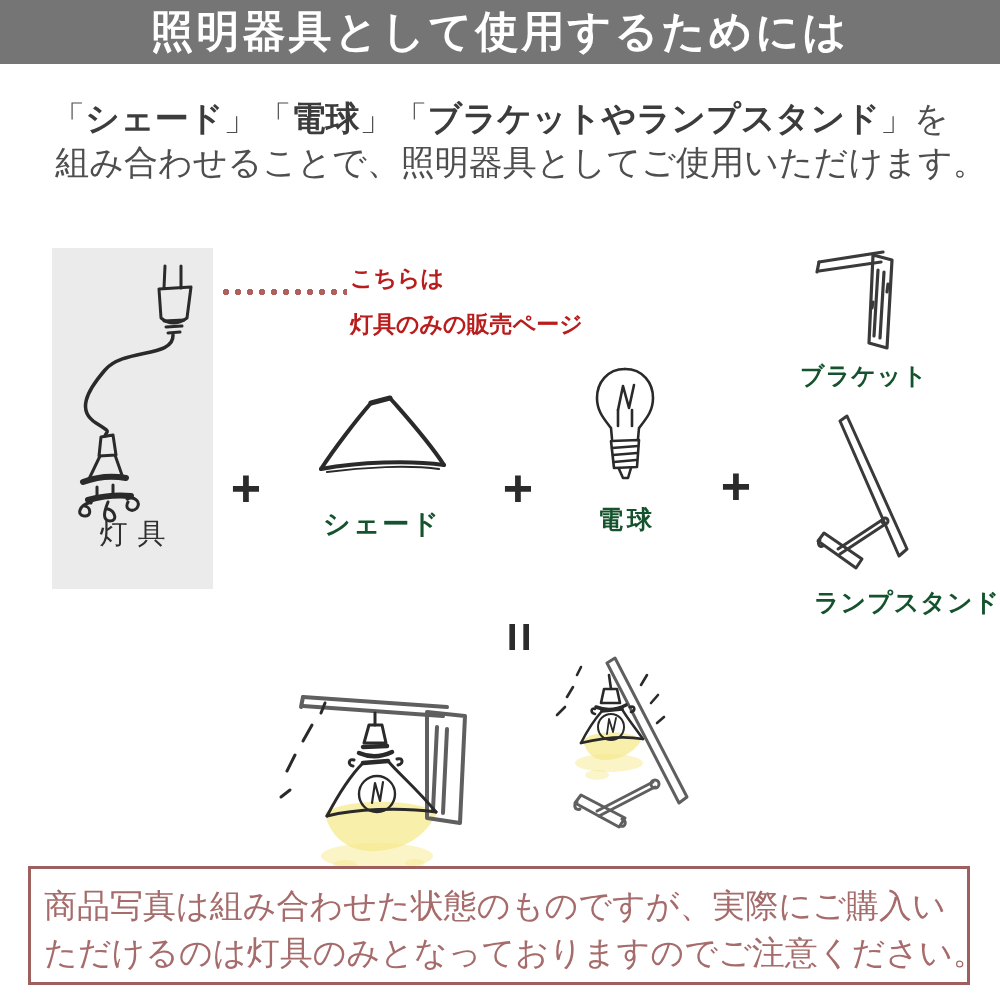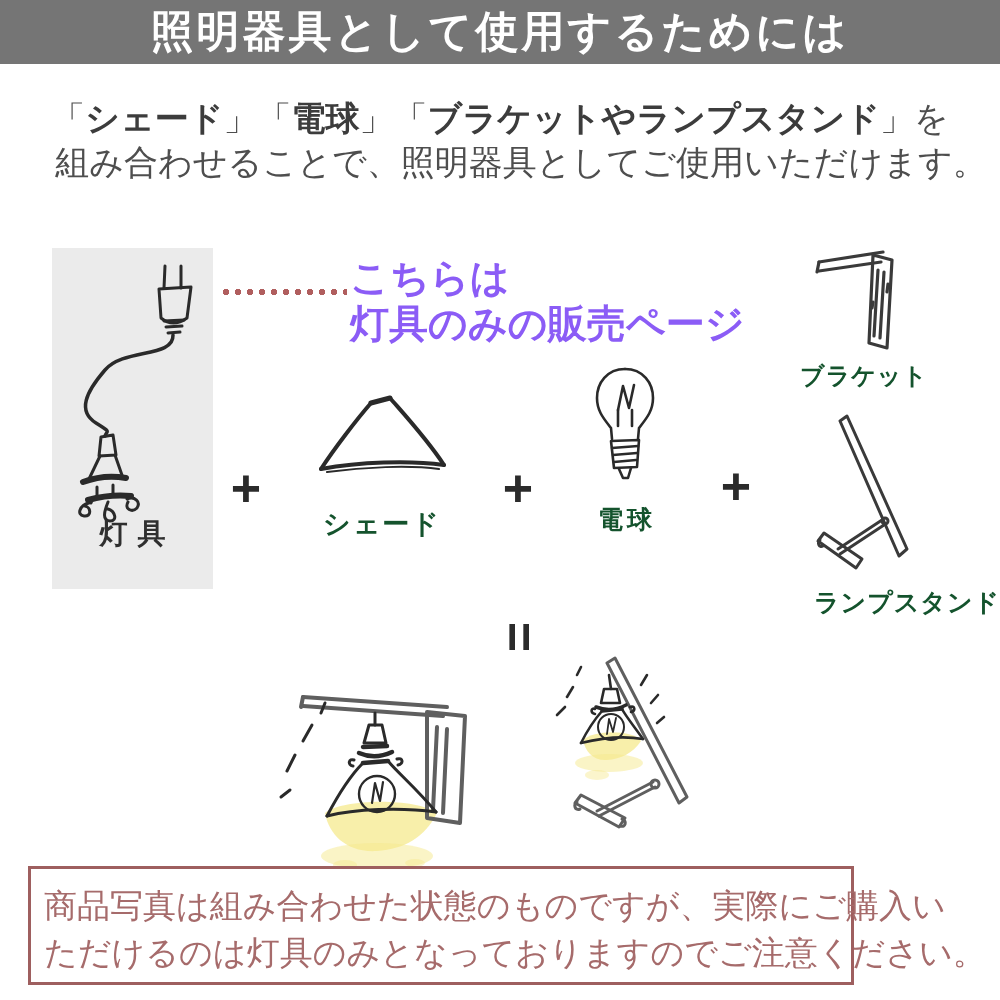--- a/index.html
+++ b/index.html
@@ -27,31 +27,31 @@
   .intro .seg-bold{font-weight:700;color:#3c3c3c;}
   .intro-line2{font-weight:400;padding-left:42px;}
 
   
   .lamp-panel{
     left:52px;top:248px;width:161px;height:341px;background:#ebebeb;
   }
   .lamp-svg{position:absolute;left:0;top:10px;}
   .lamp-label{
     position:absolute;left:0;bottom:36px;width:100%;text-align:center;
-    font-size:28px;font-weight:700;letter-spacing:10px;text-indent:10px;color:#2f2f2f;
+    font-size:28px;font-weight:400;letter-spacing:10px;text-indent:10px;color:#2f2f2f;
   }
 
   
   .dotted-line{
     left:221px;top:288px;width:126px;height:8px;
     background:radial-gradient(circle 3px at 5px 4px,#b05e5e 98%,transparent 100%);
     background-size:12px 8px;background-repeat:repeat-x;
   }
   .sale-note{
-    left:350px;top:255px;color:#8b5cf6;font-size:39px;font-weight:700;line-height:46px;
+    left:350px;top:255px;color:#b91c1c;font-size:23px;font-weight:700;line-height:46px;
     white-space:nowrap;
   }
 
   
   .comp-label{color:#14532d;font-weight:700;text-align:center;white-space:nowrap;}
   .shade-label{left:314px;top:506px;width:136px;font-size:27px;letter-spacing:2px;}
   .bulb-label{left:575px;top:503px;width:100px;font-size:25px;letter-spacing:4px;text-indent:4px;}
   .bracket-label{left:794px;top:360px;width:140px;font-size:24px;letter-spacing:1px;}
   .stand-label{left:791px;top:586px;width:180px;font-size:25px;letter-spacing:1px;margin-left:23px;}
 
@@ -63,21 +63,21 @@
   .plus2{left:496px;top:461px;}
   .plus3{left:714px;top:459px;}
   .equals{
     left:495px;top:610px;width:50px;text-align:center;
     font-size:52px;font-weight:800;color:#2b2b2b;line-height:54px;
     transform:rotate(90deg);
   }
 
   
   .notice{
-    left:28px;top:866px;width:826px;height:119px;box-sizing:border-box;
+    left:28px;top:866px;width:942px;height:119px;box-sizing:border-box;
     border:3px solid #9e5f5f;background:#ffffff;
     padding:13px 28px 0 13px;
     color:#a66b6b;font-size:33px;line-height:47px;font-weight:400;
     white-space:nowrap;
   }
 
   svg{display:block;}
   .sketch{stroke:#3a3a3a;fill:none;stroke-linecap:round;stroke-linejoin:round;}
   .sketch-dark{stroke:#2a2a2a;fill:none;stroke-linecap:round;stroke-linejoin:round;}
   .sketch-gray{stroke:#5f5f5f;fill:none;stroke-linecap:round;stroke-linejoin:round;}

